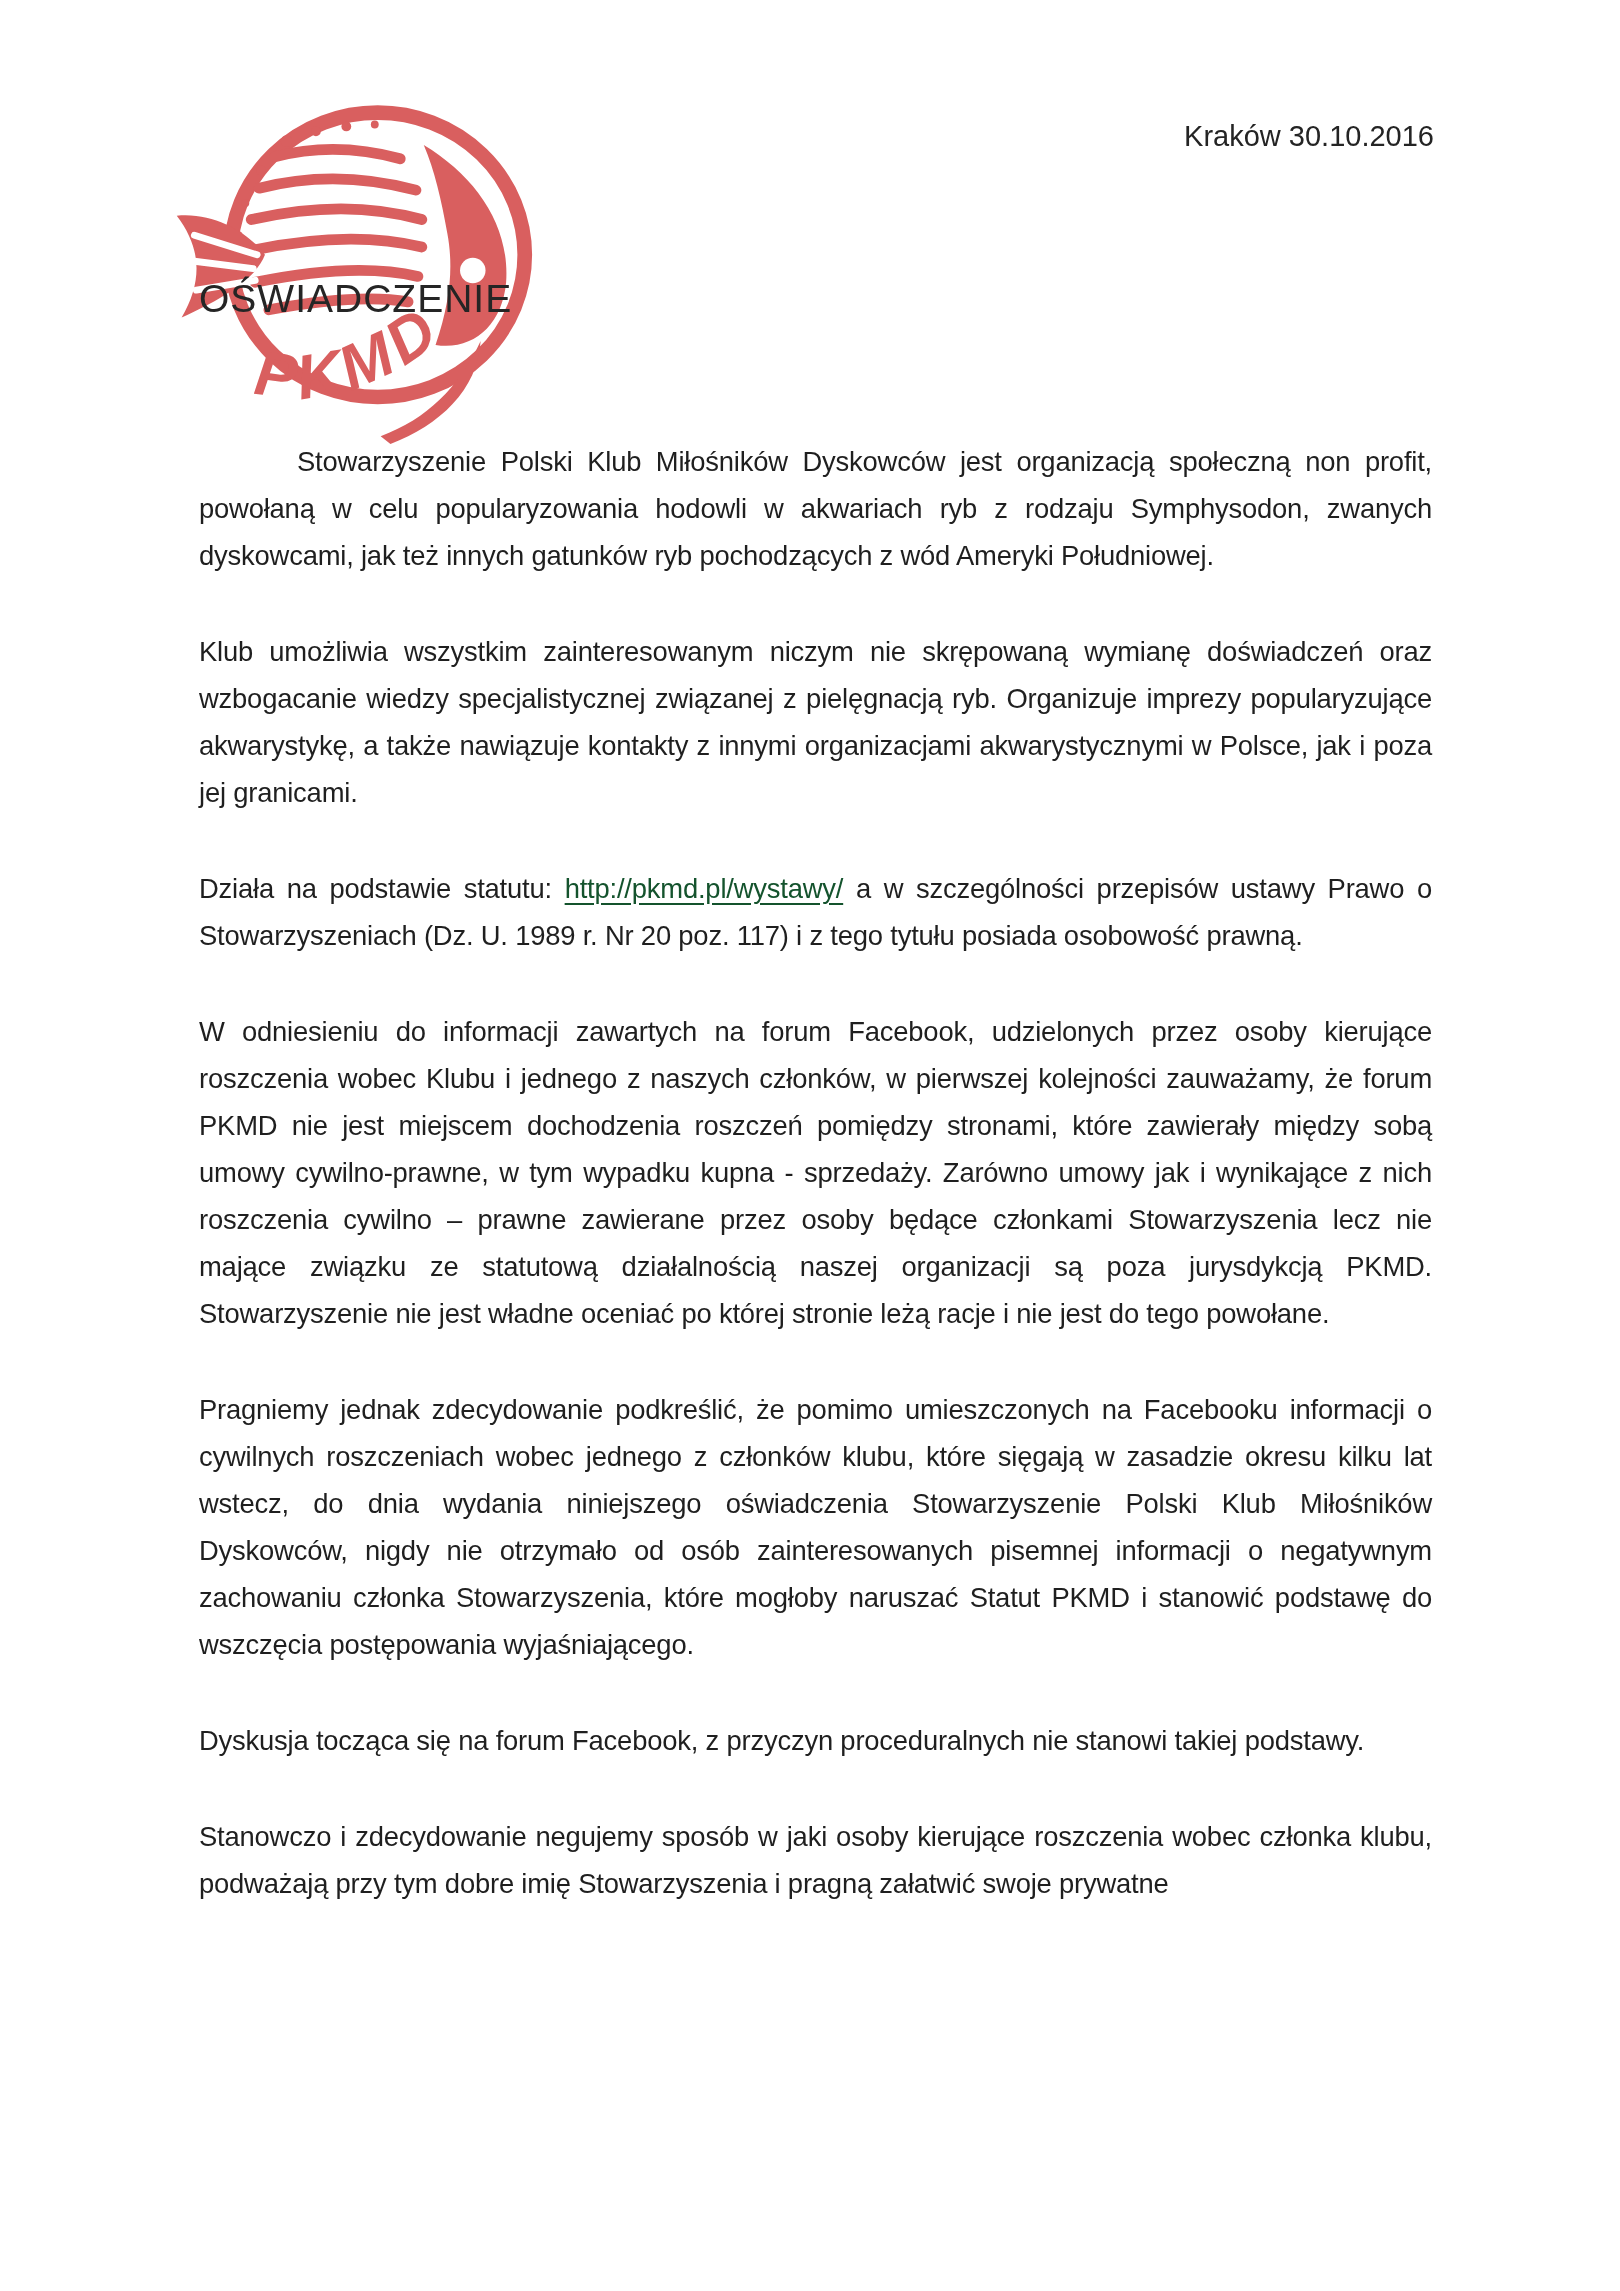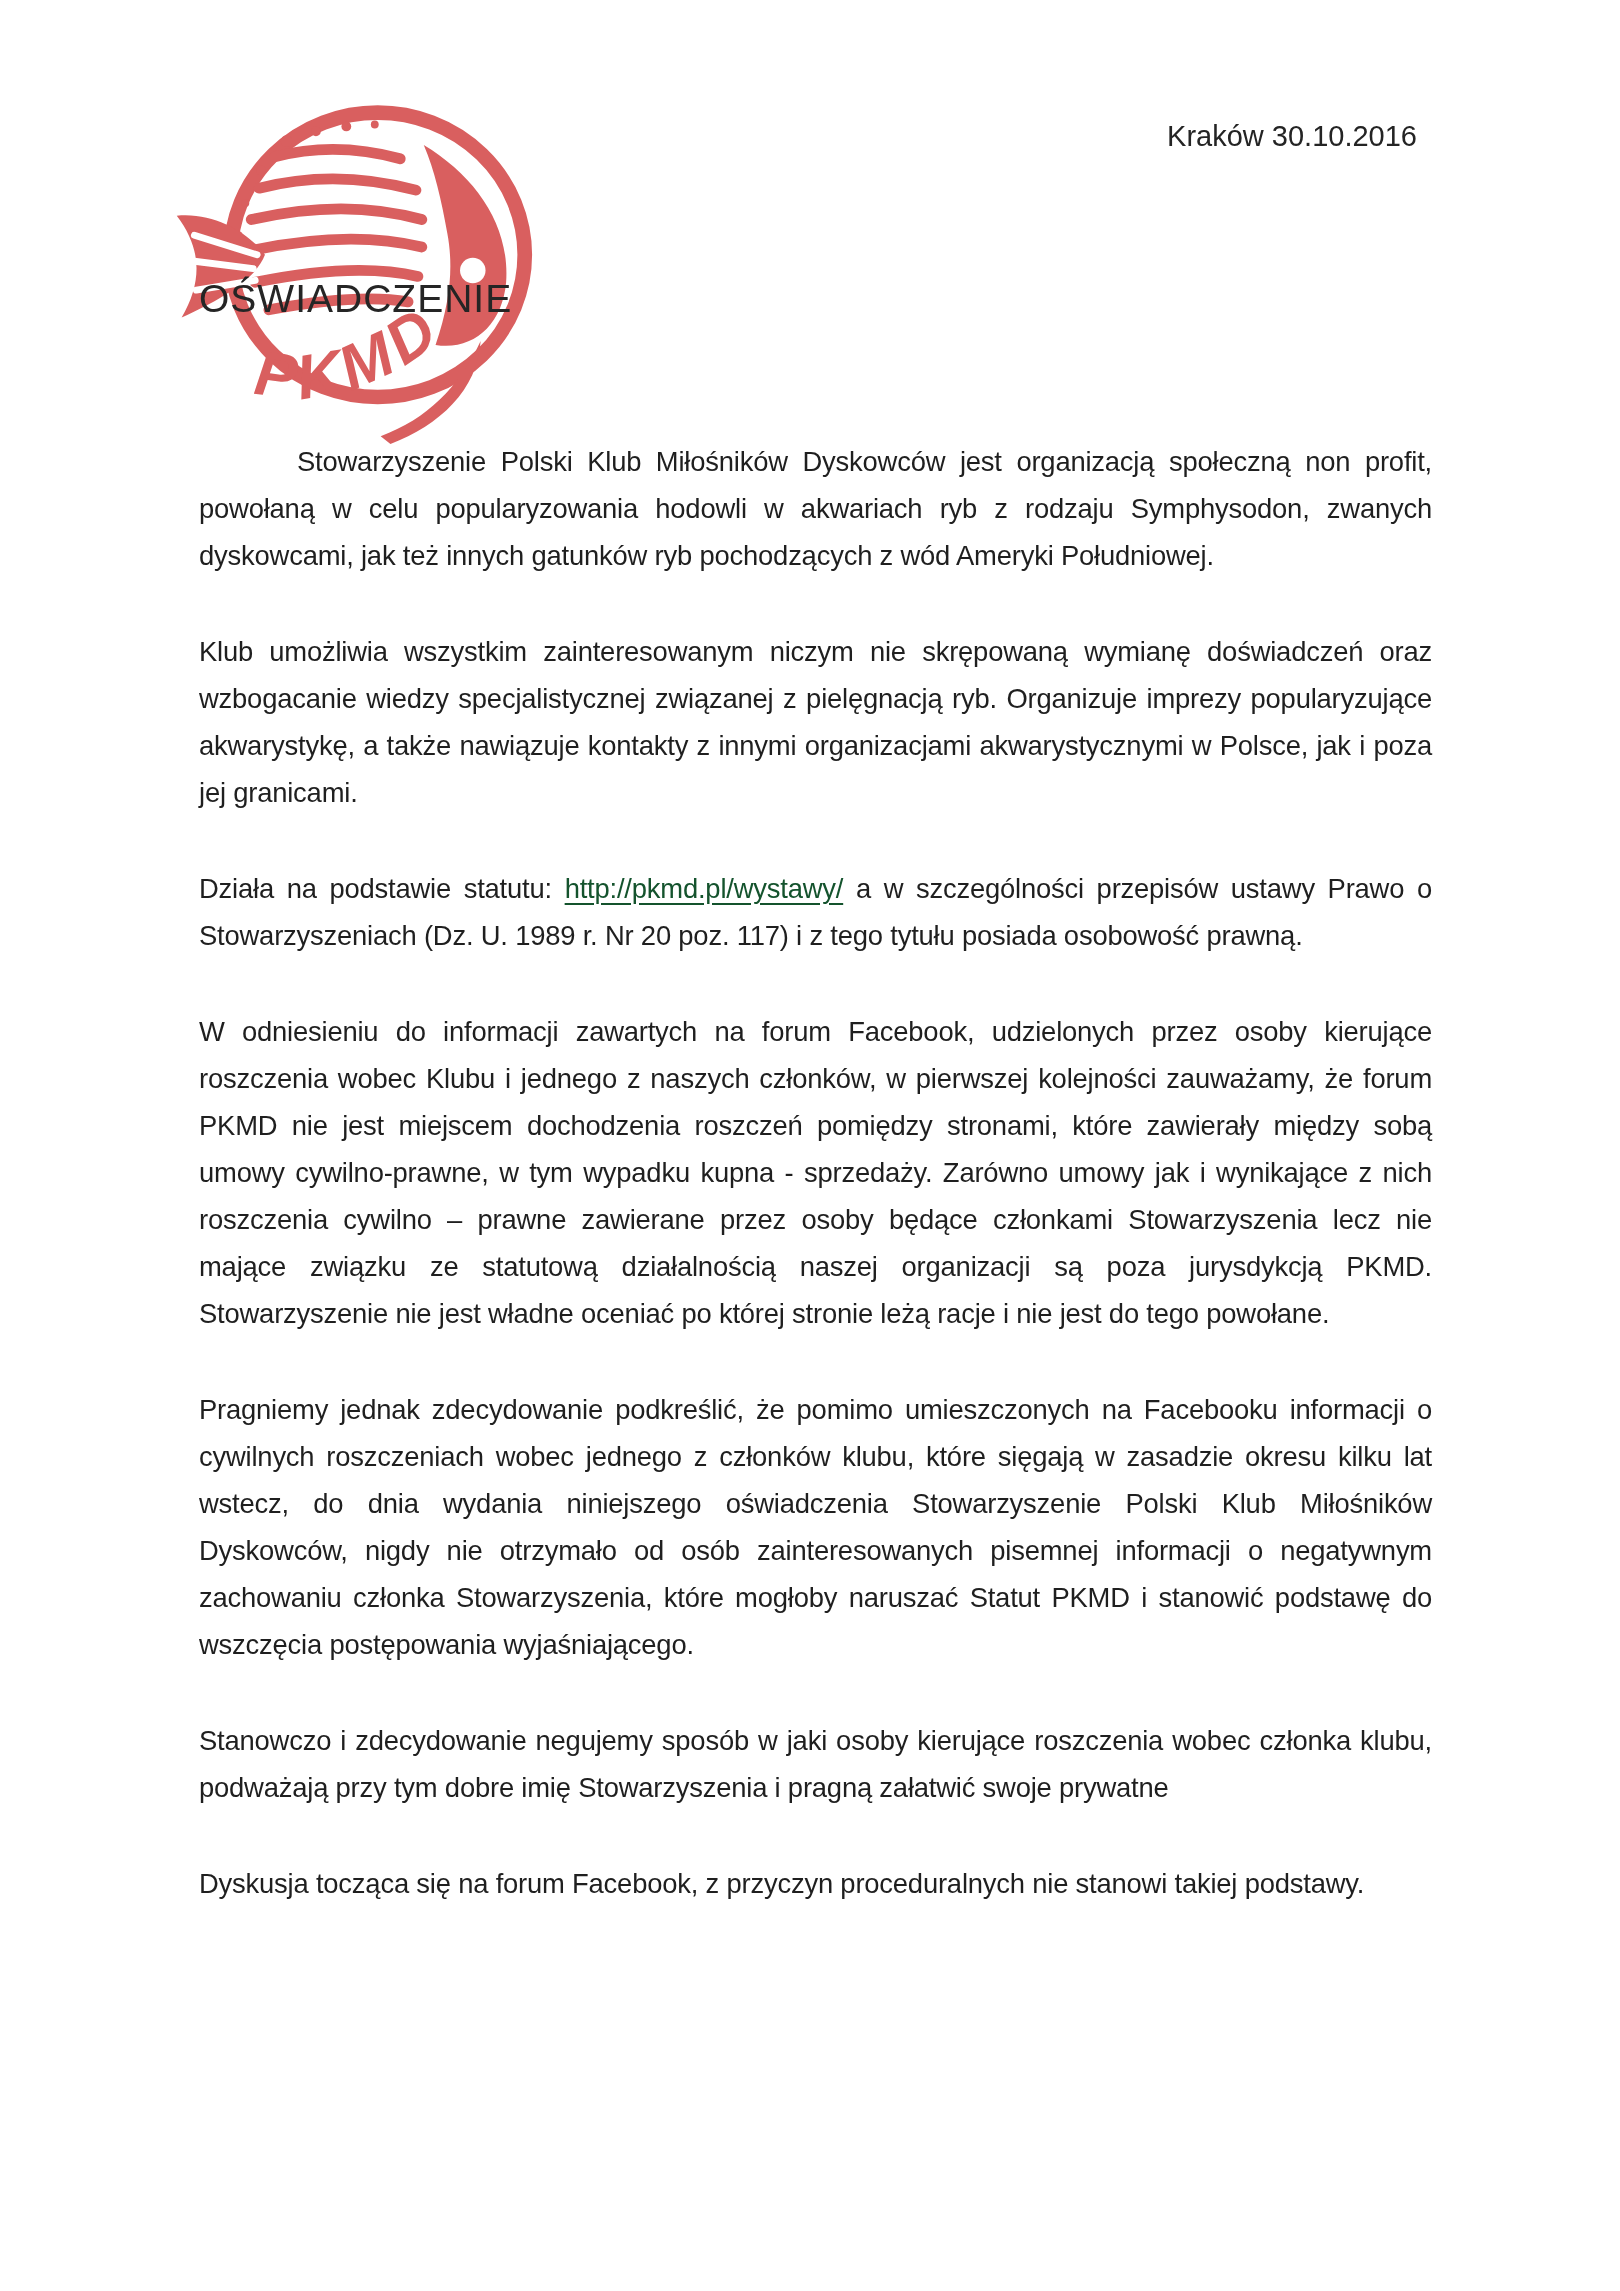--- a/index.html
+++ b/index.html
@@ -8,21 +8,21 @@
     width:1620px;height:2292px;
     background:#ffffff;
     font-family:"Liberation Sans", sans-serif;
     color:#1f1f1f;
     overflow:hidden;
     box-sizing:border-box;
   }
   .header{position:relative;height:438px;}
   .logo{position:absolute;left:157px;top:98px;width:412px;height:348px;}
   .date{
-    position:absolute;top:120px;right:203px;
+    position:absolute;top:120px;right:186px;
     font-size:29px;color:#242424;letter-spacing:0;
   }
   .title{
     position:absolute;top:277px;left:199px;width:1233px;
     margin:0;
     font-size:39px;font-weight:400;color:#252525;letter-spacing:1px;
   }
   .body{
     padding:0 188px 0 199px;
   }
@@ -110,19 +110,19 @@
     <p>Klub umożliwia wszystkim zainteresowanym niczym nie skrępowaną wymianę doświadczeń oraz wzbogacanie wiedzy specjalistycznej związanej z pielęgnacją ryb. Organizuje imprezy popularyzujące akwarystykę, a także nawiązuje kontakty z innymi organizacjami akwarystycznymi w Polsce, jak i poza jej granicami.</p>
 
     <p><span>Działa na podstawie statutu: </span><a class="doclink">http://pkmd.pl/wystawy/</a><span> a w szczególności przepisów ustawy Prawo o Stowarzyszeniach (Dz. U. 1989 r. Nr 20 poz. 117) i z tego tytułu posiada osobowość prawną.</span></p>
 
 
     <p>W odniesieniu do informacji zawartych na forum Facebook, udzielonych przez osoby kierujące roszczenia wobec Klubu i jednego z naszych członków, w pierwszej kolejności zauważamy, że forum PKMD nie jest miejscem dochodzenia roszczeń pomiędzy stronami, które zawierały między sobą umowy cywilno-prawne, w tym wypadku kupna - sprzedaży. Zarówno umowy jak i wynikające z nich roszczenia cywilno – prawne zawierane przez osoby będące członkami Stowarzyszenia lecz nie mające związku ze statutową działalnością naszej organizacji są poza jurysdykcją PKMD. Stowarzyszenie nie jest władne oceniać po której stronie leżą racje i nie jest do tego powołane.</p>
 
 
     <p>Pragniemy jednak zdecydowanie podkreślić, że pomimo umieszczonych na Facebooku informacji o cywilnych roszczeniach wobec jednego z członków klubu, które sięgają w zasadzie okresu kilku lat wstecz, do dnia wydania niniejszego oświadczenia Stowarzyszenie Polski Klub Miłośników Dyskowców, nigdy nie otrzymało od osób zainteresowanych pisemnej informacji o negatywnym zachowaniu członka Stowarzyszenia, które mogłoby naruszać Statut PKMD i stanowić podstawę do wszczęcia postępowania wyjaśniającego.</p>
 
+    <p>Dyskusja tocząca się na forum Facebook, z przyczyn proceduralnych nie stanowi takiej podstawy.</p>
+
     <p>Stanowczo i zdecydowanie negujemy sposób w jaki osoby kierujące roszczenia wobec członka klubu, podważają przy tym dobre imię Stowarzyszenia i pragną załatwić swoje prywatne</p>
-
-    <p>Dyskusja tocząca się na forum Facebook, z przyczyn proceduralnych nie stanowi takiej podstawy.</p>
 
   </div>
 </div>
 
 
 </body></html>

